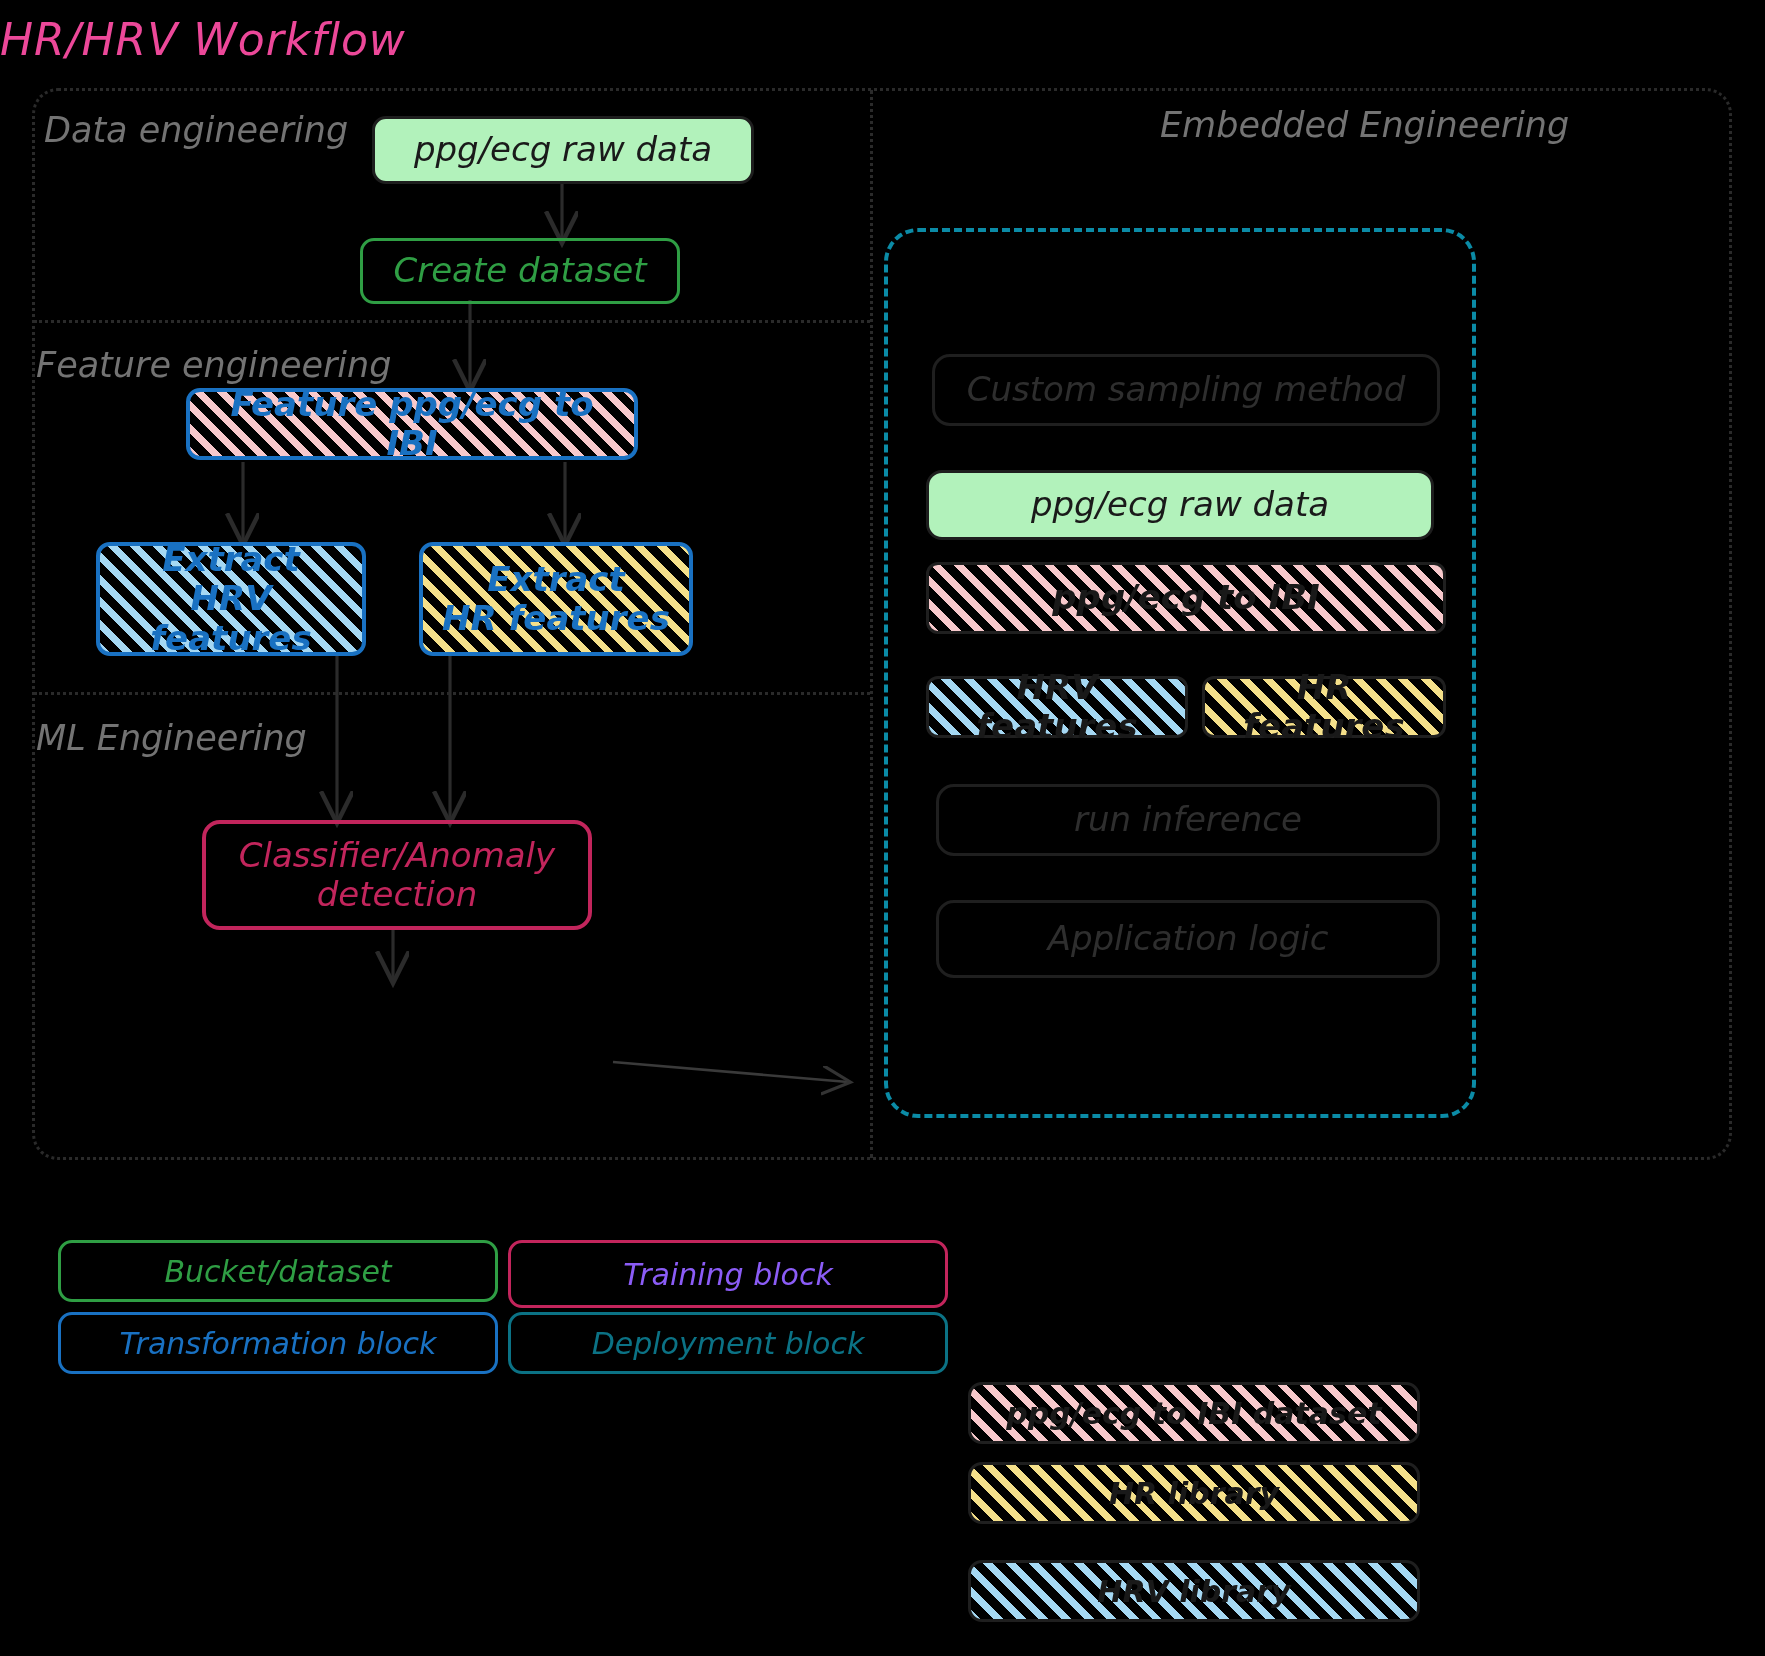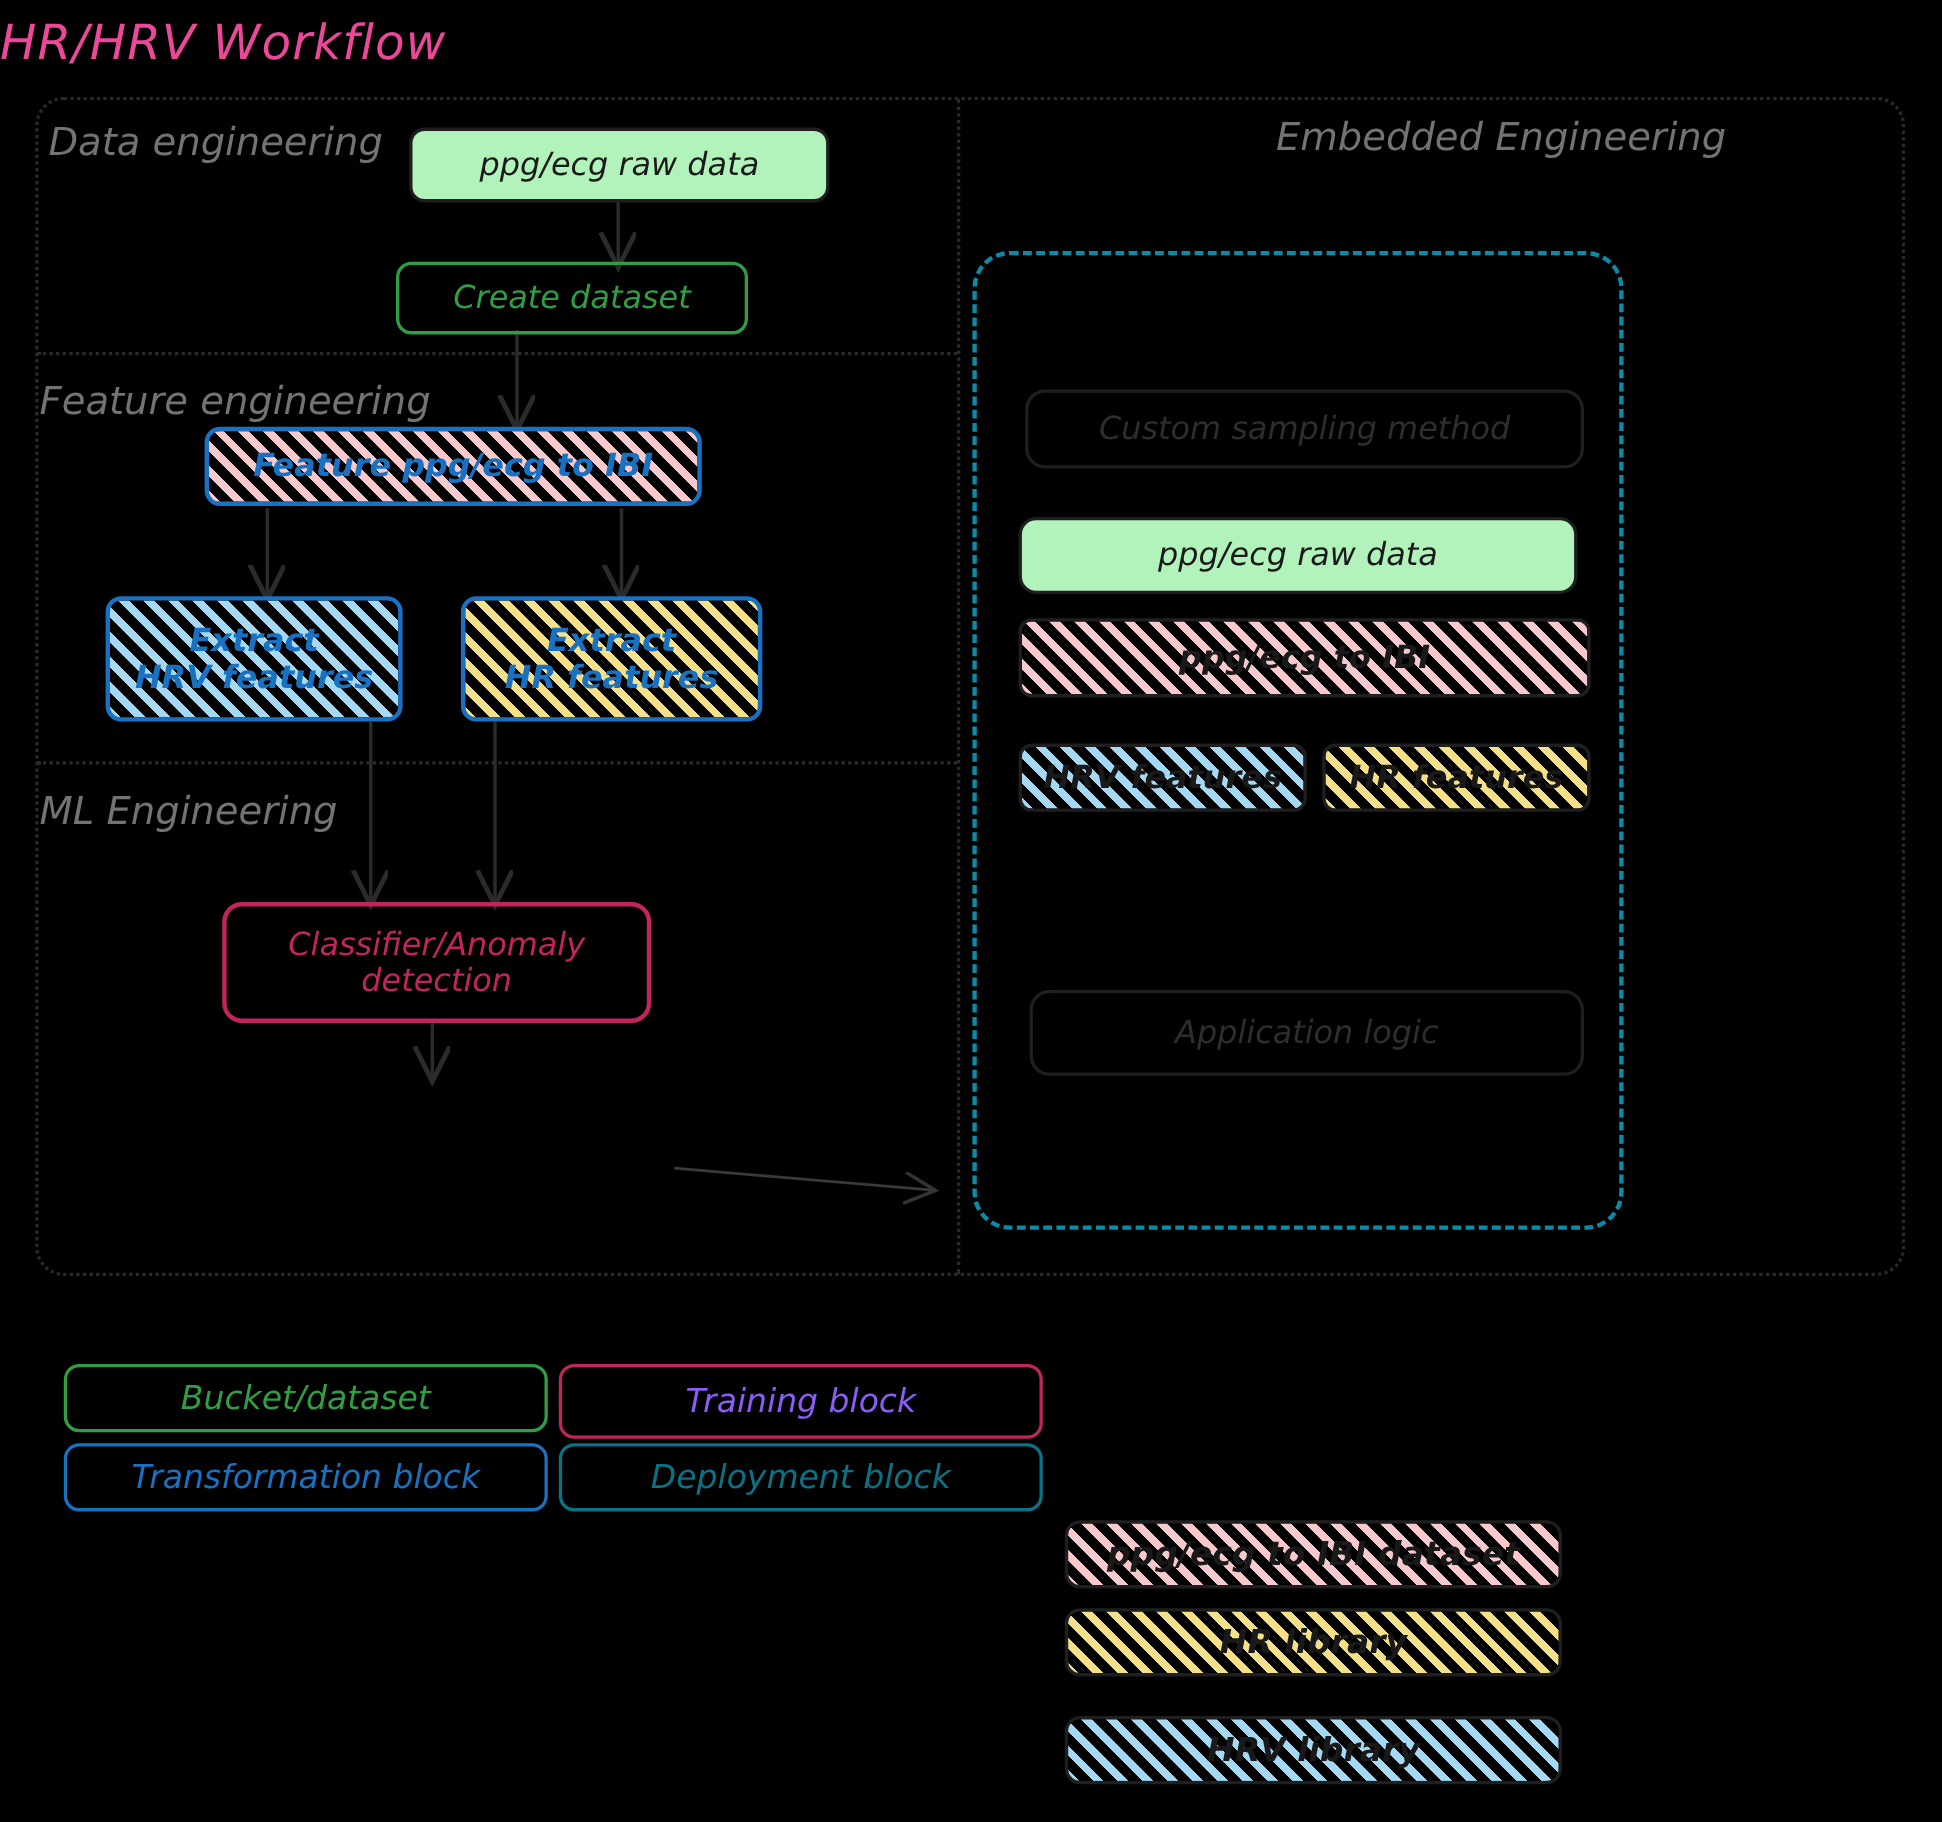--- a/index.html
+++ b/index.html
@@ -58,21 +58,21 @@
   }
 
   
   .node {
     position: absolute;
     border-radius: 14px;
     display: flex;
     align-items: center;
     justify-content: center;
     text-align: center;
-    font-size: 29px;
+    font-size: 34px;
     font-style: italic;
     line-height: 1.15;
     padding: 6px 10px;
   }
 
   .node.green-fill {
     background: #b2f2bb;
     border: 3px solid #1e1e1e;
     color: #1a1a1a;
   }
@@ -237,20 +237,23 @@
   </div>
 
   <div class="node hatch-blue border-dark hatch-label-dark" style="left:926px; top:676px; width:262px; height:62px; border-radius:12px; font-weight:600;">
     <span>HRV features</span>
   </div>
 
   <div class="node hatch-yellow border-dark hatch-label-dark" style="left:1202px; top:676px; width:244px; height:62px; border-radius:12px; font-weight:600;">
     <span>HR features</span>
   </div>
 
+  <div class="node dark-outline" style="left:936px; top:784px; width:504px; height:72px; border-radius:18px;">
+    <span>run inference</span>
+  </div>
 
   <div class="node dark-outline" style="left:936px; top:900px; width:504px; height:78px; border-radius:18px;">
     <span>Application logic</span>
   </div>
 
   <div class="legend-box" style="left:58px; top:1240px; width:440px; height:62px;
               border:3px solid #2f9e44; color:#2f9e44;">
     <span>Bucket/dataset</span>
   </div>
 

